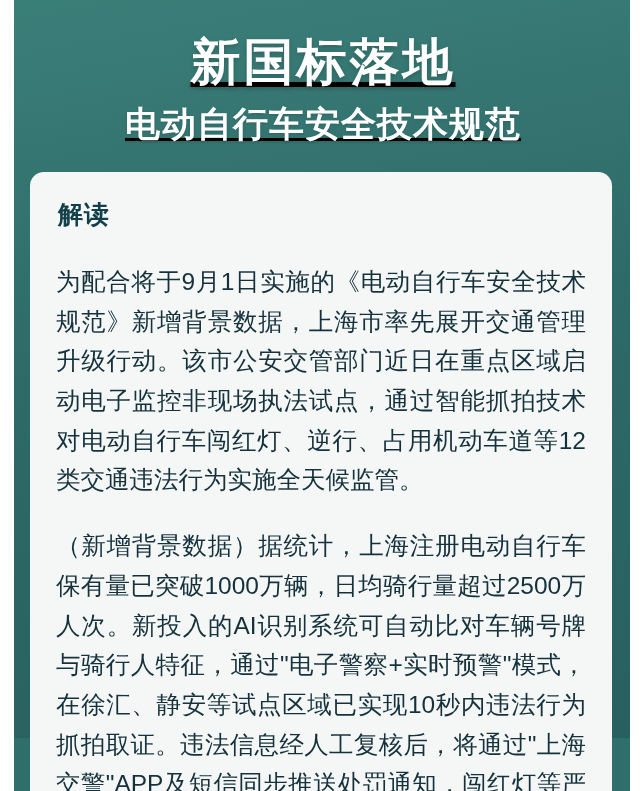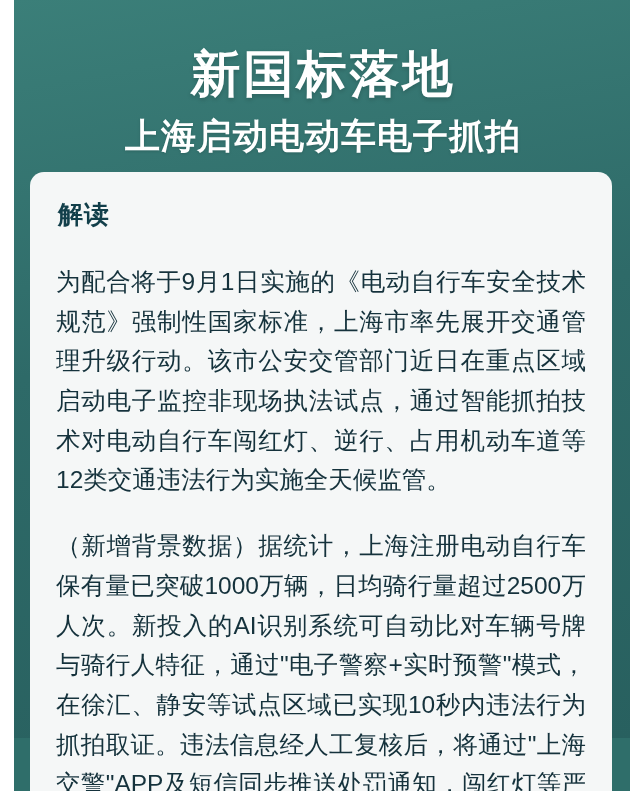--- a/index.html
+++ b/index.html
@@ -12,21 +12,22 @@
     overflow: hidden;
     background: #2f6e6a;
     font-family: "Liberation Sans", sans-serif;
   }
   .poster {
     position: relative;
     width: 640px;
     height: 738px;
     background: linear-gradient(170deg, #3b7f79 0%, #2e6a68 45%, #28605f 100%);
     box-sizing: border-box;
-    padding: 16px;
+    padding: 4px;
+    text-decoration: underline;
   }
   .left-strip {
     position: absolute;
     left: 0;
     top: 0;
     width: 14px;
     height: 791px;
     background: #ffffff;
   }
   .right-strip {
@@ -93,22 +94,22 @@
 </head>
 <body>
 
 <div class="poster">
 
   <div class="left-strip"></div>
   <div class="right-strip"></div>
 
   <div class="header">
     <div class="title-main">新国标落地</div>
-    <div class="title-sub">上海启动电动车电子抓拍</div>
+    <div class="title-sub">电动自行车安全技术规范</div>
   </div>
 
   <div class="card">
     <div class="card-heading">解读</div>
-    <p class="para">为配合将于9月1日实施的《电动自行车安全技术规范》强制性国家标准，上海市率先展开交通管理升级行动。该市公安交管部门近日在重点区域启动电子监控非现场执法试点，通过智能抓拍技术对电动自行车闯红灯、逆行、占用机动车道等12类交通违法行为实施全天候监管。</p>
+    <p class="para">为配合将于9月1日实施的《电动自行车安全技术规范》新增背景数据，上海市率先展开交通管理升级行动。该市公安交管部门近日在重点区域启动电子监控非现场执法试点，通过智能抓拍技术对电动自行车闯红灯、逆行、占用机动车道等12类交通违法行为实施全天候监管。</p>
     <p class="para">（新增背景数据）据统计，上海注册电动自行车保有量已突破1000万辆，日均骑行量超过2500万人次。新投入的AI识别系统可自动比对车辆号牌与骑行人特征，通过"电子警察+实时预警"模式，在徐汇、静安等试点区域已实现10秒内违法行为抓拍取证。违法信息经人工复核后，将通过"上海交警"APP及短信同步推送处罚通知，闯红灯等严重违法将面临50元罚款并记入个人交通信用档案。</p>
   </div>
 
 </div>
 
 </body></html>

